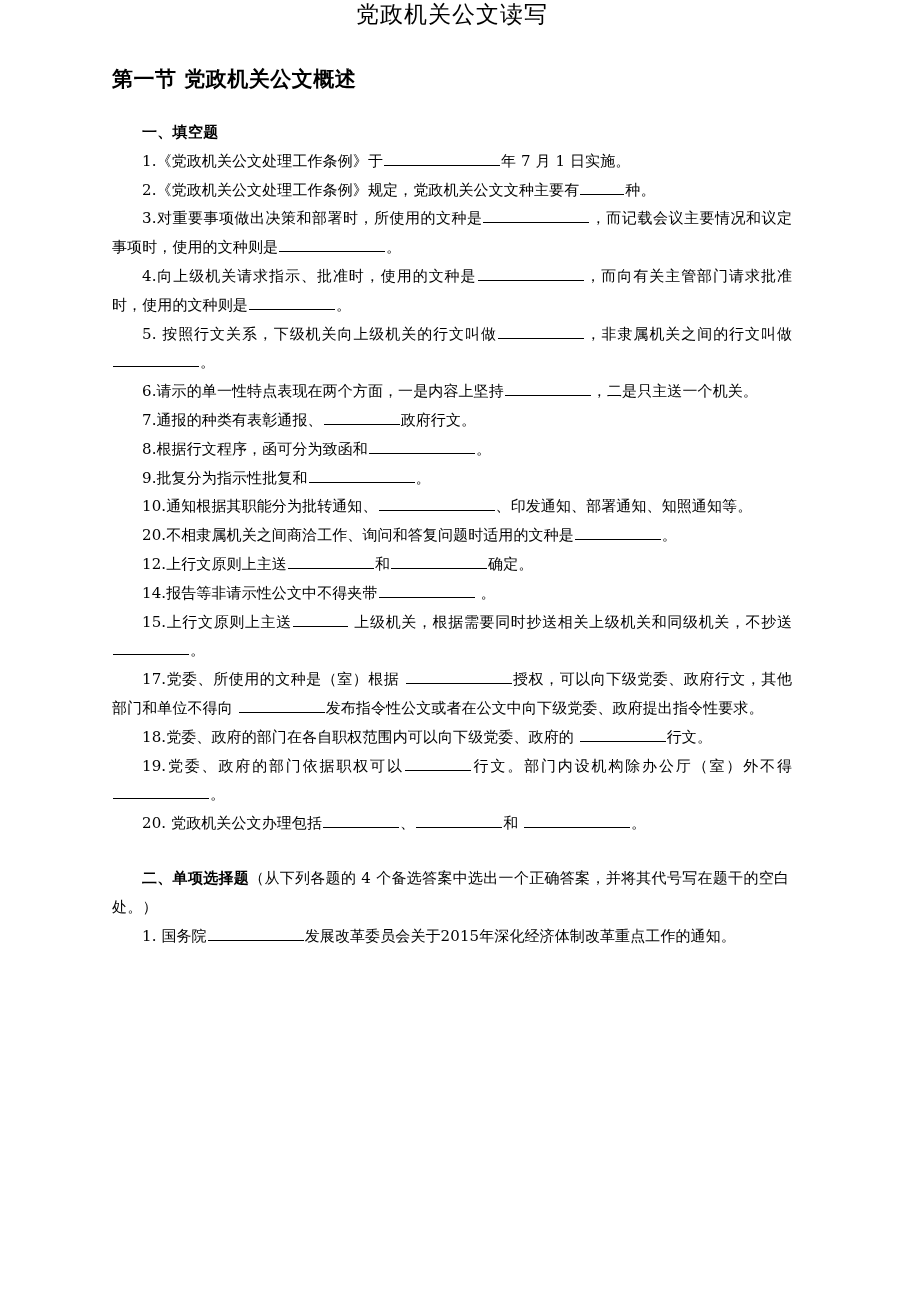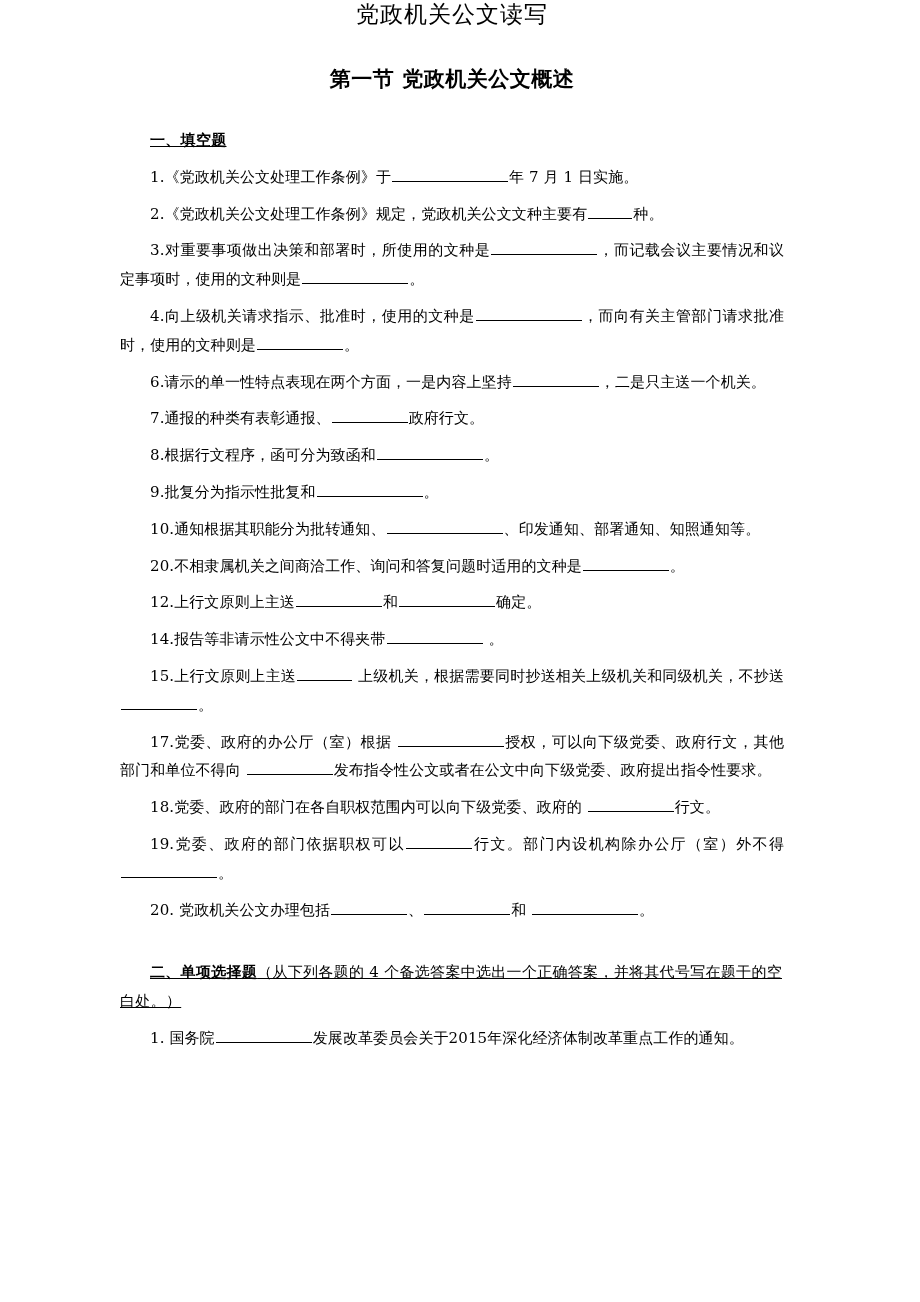--- a/index.html
+++ b/index.html
@@ -31,45 +31,43 @@
     font-weight: normal;
     text-align: center;
     letter-spacing: 1px;
     margin: 0;
     line-height: 1.25;
   }
 
   .section-title {
     font-size: 21px;
     font-weight: bold;
-    text-align: center;
     letter-spacing: 0.5px;
     margin: 0;
     padding-top: 36px;
     line-height: 1.3;
   }
 
   .part-heading {
     font-size: 15px;
     font-weight: bold;
-    margin: 8px;
+    margin: 0;
     padding-top: 26px;
     text-indent: 30px;
     line-height: 1.92;
     letter-spacing: 0.3px;
-    text-decoration: underline;
   }
   .part-heading .plain {
     font-weight: normal;
   }
 
   .q {
     font-size: 15px;
     line-height: 1.92;
-    margin: 8px;
+    margin: 0;
     text-indent: 30px;
     text-align: justify;
     text-justify: inter-ideograph;
     letter-spacing: 0.1px;
   }
 
   
   .bl {
     display: inline-block;
     border-bottom: 1px solid #000;
@@ -99,30 +97,31 @@
 
     <p class="part-heading">
       <span>一、填空题</span>
     </p>
 
     <div id="part-one-list">
         <p class="q"><span>1.</span><span>《党政机关公文处理工作条例》于</span><span class="bl w11"></span><span>年 7 月 1 日实施。</span></p>
         <p class="q"><span>2.</span><span>《党政机关公文处理工作条例》规定，党政机关公文文种主要有</span><span class="bl w4"></span><span>种。</span></p>
         <p class="q"><span>3.</span><span>对重要事项做出决策和部署时，所使用的文种是</span><span class="bl w10"></span><span>，而记载会议主要情况和议定事项时，使用的文种则是</span><span class="bl w10"></span><span>。</span></p>
         <p class="q"><span>4.</span><span>向上级机关请求指示、批准时，使用的文种是</span><span class="bl w10"></span><span>，而向有关主管部门请求批准时，使用的文种则是</span><span class="bl w8"></span><span>。</span></p>
+        <p class="q"><span>5. </span><span>按照行文关系，下级机关向上级机关的行文叫做</span><span class="bl w8"></span><span>，非隶属机关之间的行文叫做</span><span class="bl w8"></span><span>。</span></p>
         <p class="q"><span>6.</span><span>请示的单一性特点表现在两个方面，一是内容上坚持</span><span class="bl w8"></span><span>，二是只主送一个机关。</span></p>
         <p class="q"><span>7.</span><span>通报的种类有表彰通报、</span><span class="bl w7"></span><span>政府行文。</span></p>
         <p class="q"><span>8.</span><span>根据行文程序，函可分为致函和</span><span class="bl w10"></span><span>。</span></p>
         <p class="q"><span>9.</span><span>批复分为指示性批复和</span><span class="bl w10"></span><span>。</span></p>
         <p class="q"><span>10.</span><span>通知根据其职能分为批转通知、</span><span class="bl w11"></span><span>、印发通知、部署通知、知照通知等。</span></p>
         <p class="q"><span>20.</span><span>不相隶属机关之间商洽工作、询问和答复问题时适用的文种是</span><span class="bl w8"></span><span>。</span></p>
         <p class="q"><span>12.</span><span>上行文原则上主送</span><span class="bl w8"></span><span>和</span><span class="bl w9"></span><span>确定。</span></p>
         <p class="q"><span>14.</span><span>报告等非请示性公文中不得夹带</span><span class="bl w9"></span><span> 。</span></p>
         <p class="q"><span>15.</span><span>上行文原则上主送</span><span class="bl w5"></span><span> 上级机关，根据需要同时抄送相关上级机关和同级机关，不抄送 </span><span class="bl w7"></span><span>。</span></p>
-        <p class="q"><span>17.</span><span>党委、政府的办公厅（室）根据 </span><span class="bl w10"></span><span>授权，可以向下级党委、政府行文，其他部门和单位不得向 </span><span class="bl w8"></span><span>发布指令性公文或者在公文中向下级党委、政府提出指令性要求。</span></p>
+        <p class="q"><span>17.</span><span>党委、所使用的文种是（室）根据 </span><span class="bl w10"></span><span>授权，可以向下级党委、政府行文，其他部门和单位不得向 </span><span class="bl w8"></span><span>发布指令性公文或者在公文中向下级党委、政府提出指令性要求。</span></p>
         <p class="q"><span>18.</span><span>党委、政府的部门在各自职权范围内可以向下级党委、政府的 </span><span class="bl w8"></span><span>行文。</span></p>
         <p class="q"><span>19.</span><span>党委、政府的部门依据职权可以</span><span class="bl w6"></span><span>行文。部门内设机构除办公厅（室）外不得 </span><span class="bl w9"></span><span>。</span></p>
         <p class="q"><span>20. </span><span>党政机关公文办理包括</span><span class="bl w7"></span><span>、</span><span class="bl w8"></span><span>和 </span><span class="bl w10"></span><span>。</span></p>
       </div>
 
     <p class="part-heading">
       <span>二、单项选择题</span><span class="plain">（从下列各题的 4 个备选答案中选出一个正确答案，并将其代号写在题干的空白处。）</span>
     </p>
 
     <div id="part-two-list">

